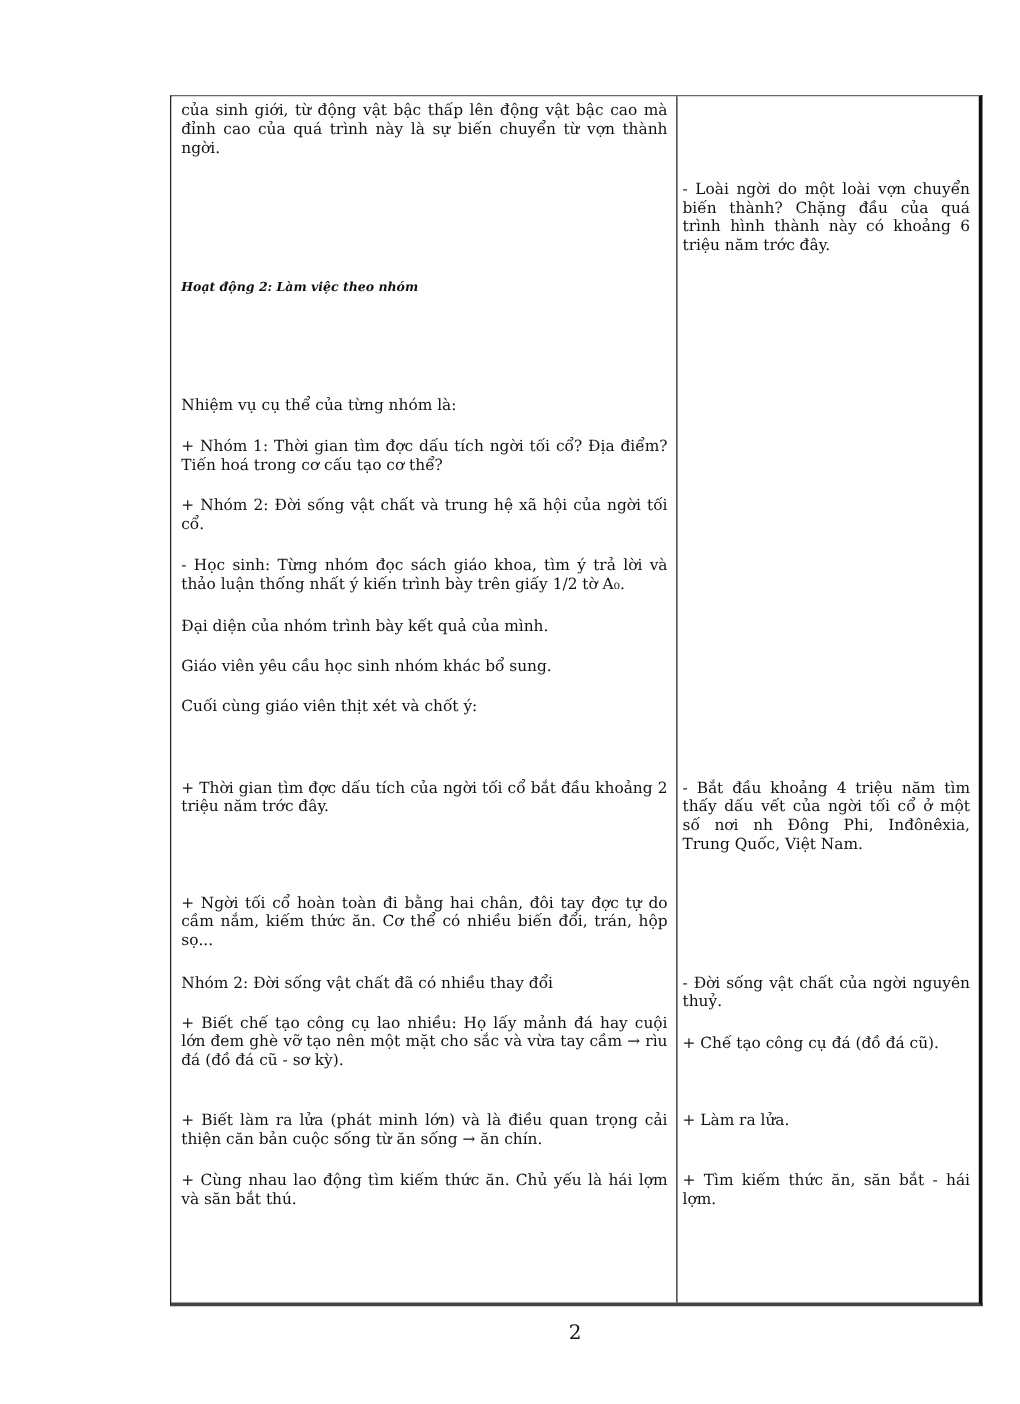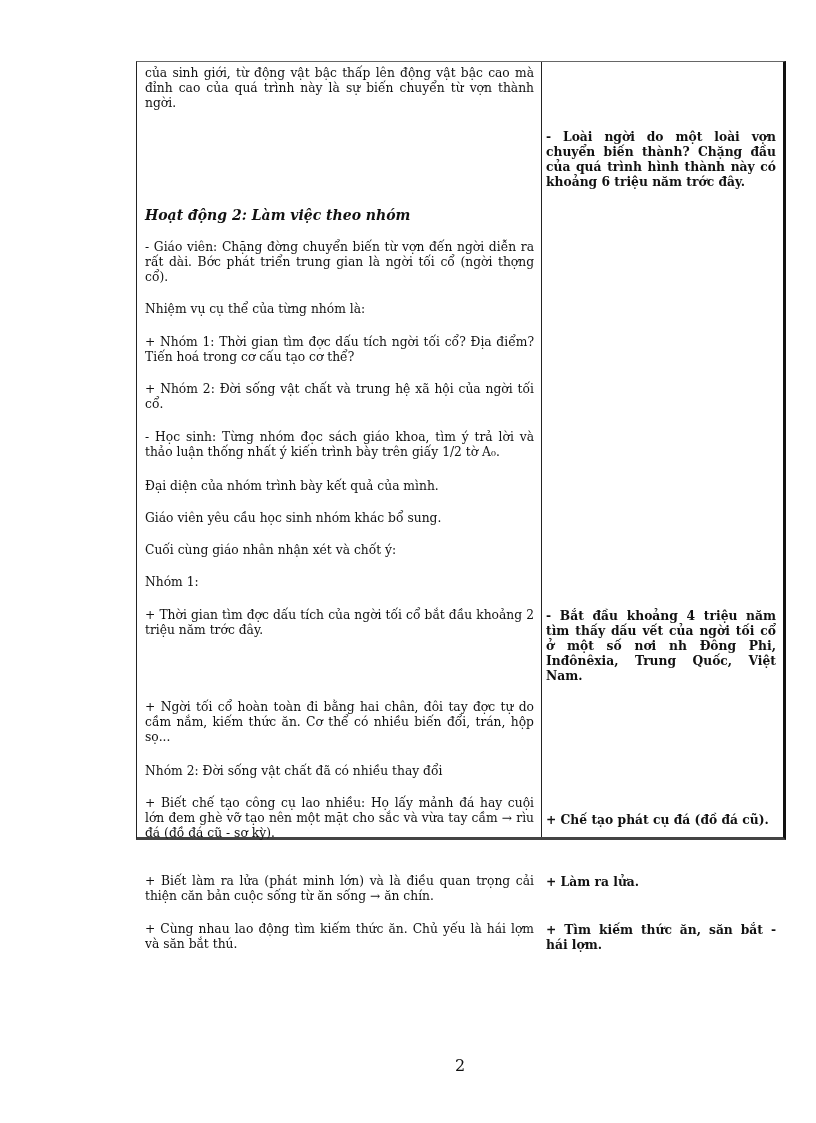--- a/index.html
+++ b/index.html
@@ -1,51 +1,50 @@
 <!DOCTYPE html>
 <html><head>
 <meta charset="utf-8">
 <style>
   html, body { margin: 0; padding: 0; background: #ffffff; }
   body { width: 816px; height: 1123px; position: relative; overflow: hidden;
          font-family: "DejaVu Serif", "Liberation Serif", serif; color: #111; }
-  .table { position: absolute; left: 136px; top: 61px; width: 650px; height: 779px;
+  .table { position: absolute; left: 136px; top: 76px; width: 650px; height: 969px;
            border-top: 1px solid #666; border-left: 1px solid #222; border-right: 3px solid #111;
            border-bottom: 3px solid #444; box-sizing: border-box; }
   .divider { position: absolute; left: 404px; top: 0; bottom: 0; width: 1px; background: #222; }
   .p { position: absolute; font-size: 12.3px; line-height: 15px; text-align: justify; margin: 0; }
   .left { left: 8px; width: 389px; }
-  .right { left: 409px; width: 230px; font-weight: bold; }
-  .bold-italic { font-weight: bold; font-style: italic; font-size: 14px; }
+  .right { left: 409px; width: 230px; }
+  .bold-italic { font-weight: bold; font-style: italic; font-size: 10px; }
   .page-number { position: absolute; left: 455px; top: 1056px; font-size: 16px; }
 </style>
 </head>
 <body>
 
 <div class="table">
   <div class="divider"></div>
 
   <p class="p left" style="top:4px">của sinh giới, từ động vật bậc thấp lên động vật bậc cao mà đỉnh cao của quá trình này là sự biến chuyển từ vợn  thành ngời.</p>
   <p class="p left bold-italic" style="top:146px">Hoạt động 2: Làm việc theo nhóm</p>
-  <p class="p left" style="top:178px">- Giáo viên: Chặng đờng  chuyển biến từ vợn  đến ngời  diễn ra rất dài. Bớc  phát triển trung gian là ngời  tối cổ (ngời  thợng  cổ).</p>
   <p class="p left" style="top:240px">Nhiệm vụ cụ thể của từng nhóm là:</p>
   <p class="p left" style="top:273px">+ Nhóm 1: Thời gian tìm đợc  dấu tích ngời  tối cổ? Địa điểm? Tiến hoá trong cơ cấu tạo cơ thể?</p>
   <p class="p left" style="top:320px">+ Nhóm 2: Đời sống vật chất và trung hệ xã hội của ngời tối cổ.</p>
   <p class="p left" style="top:368px">- Học sinh: Từng nhóm đọc sách giáo khoa, tìm ý trả lời và thảo luận thống nhất ý kiến trình bày trên giấy 1/2 tờ A₀.</p>
   <p class="p left" style="top:417px">Đại diện của nhóm trình bày kết quả của mình.</p>
   <p class="p left" style="top:449px">Giáo viên yêu cầu học sinh nhóm khác bổ sung.</p>
-  <p class="p left" style="top:481px">Cuối cùng giáo nhân nhận xét và chốt ý:</p>
-  <p class="p left" style="top:513px">Nhóm 1:</p>
+  <p class="p left" style="top:481px">Cuối cùng giáo viên thịt xét và chốt ý:</p>
   <p class="p left" style="top:546px">+ Thời gian tìm đợc  dấu tích của ngời  tối cổ bắt đầu khoảng 2 triệu năm trớc  đây.</p>
   <p class="p left" style="top:638px">+ Ngời  tối cổ hoàn toàn đi bằng hai chân, đôi tay đợc  tự do cầm nắm, kiếm thức ăn. Cơ thể có nhiều biến đổi, trán, hộp sọ...</p>
   <p class="p left" style="top:702px">Nhóm 2: Đời sống vật chất đã có nhiều thay đổi</p>
   <p class="p left" style="top:734px">+ Biết chế tạo công cụ lao nhiều: Họ lấy mảnh đá hay cuội lớn đem ghè vỡ tạo nên một mặt cho sắc và vừa tay cầm → rìu đá (đồ đá cũ - sơ kỳ).</p>
   <p class="p left" style="top:812px">+ Biết làm ra lửa (phát minh lớn) và là điều quan trọng cải thiện căn bản cuộc sống từ ăn sống → ăn chín.</p>
   <p class="p left" style="top:860px">+ Cùng nhau lao động tìm kiếm thức ăn. Chủ yếu là hái lợm  và săn bắt thú.</p>
 
   <p class="p right" style="top:67px">- Loài ngời  do một loài vợn  chuyển biến thành? Chặng đầu của quá trình hình thành này có khoảng 6 triệu năm trớc  đây.</p>
   <p class="p right" style="top:546px">- Bắt đầu khoảng 4 triệu năm tìm thấy dấu vết của ngời  tối cổ ở một số nơi nh  Đông Phi, Inđônêxia, Trung Quốc, Việt Nam.</p>
-  <p class="p right" style="top:750px">+ Chế tạo phát cụ đá (đồ đá cũ).</p>
+  <p class="p right" style="top:702px">- Đời sống vật chất của ngời nguyên thuỷ.</p>
+  <p class="p right" style="top:750px">+ Chế tạo công cụ đá (đồ đá cũ).</p>
   <p class="p right" style="top:812px">+ Làm ra lửa.</p>
   <p class="p right" style="top:860px">+ Tìm kiếm thức ăn, săn bắt - hái lợm.</p>
 </div>
 
 <div class="page-number">2</div>
 
 </body></html>

